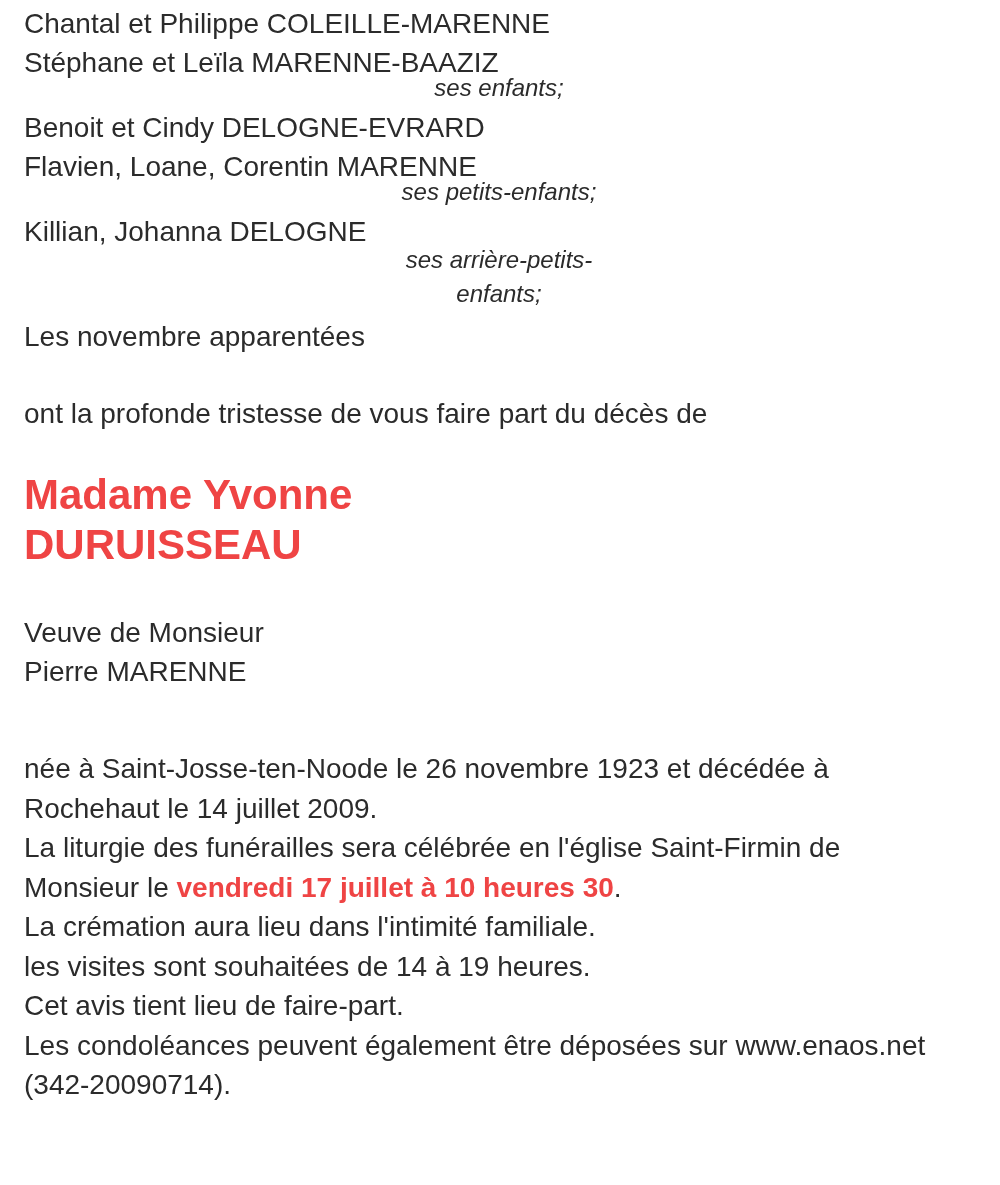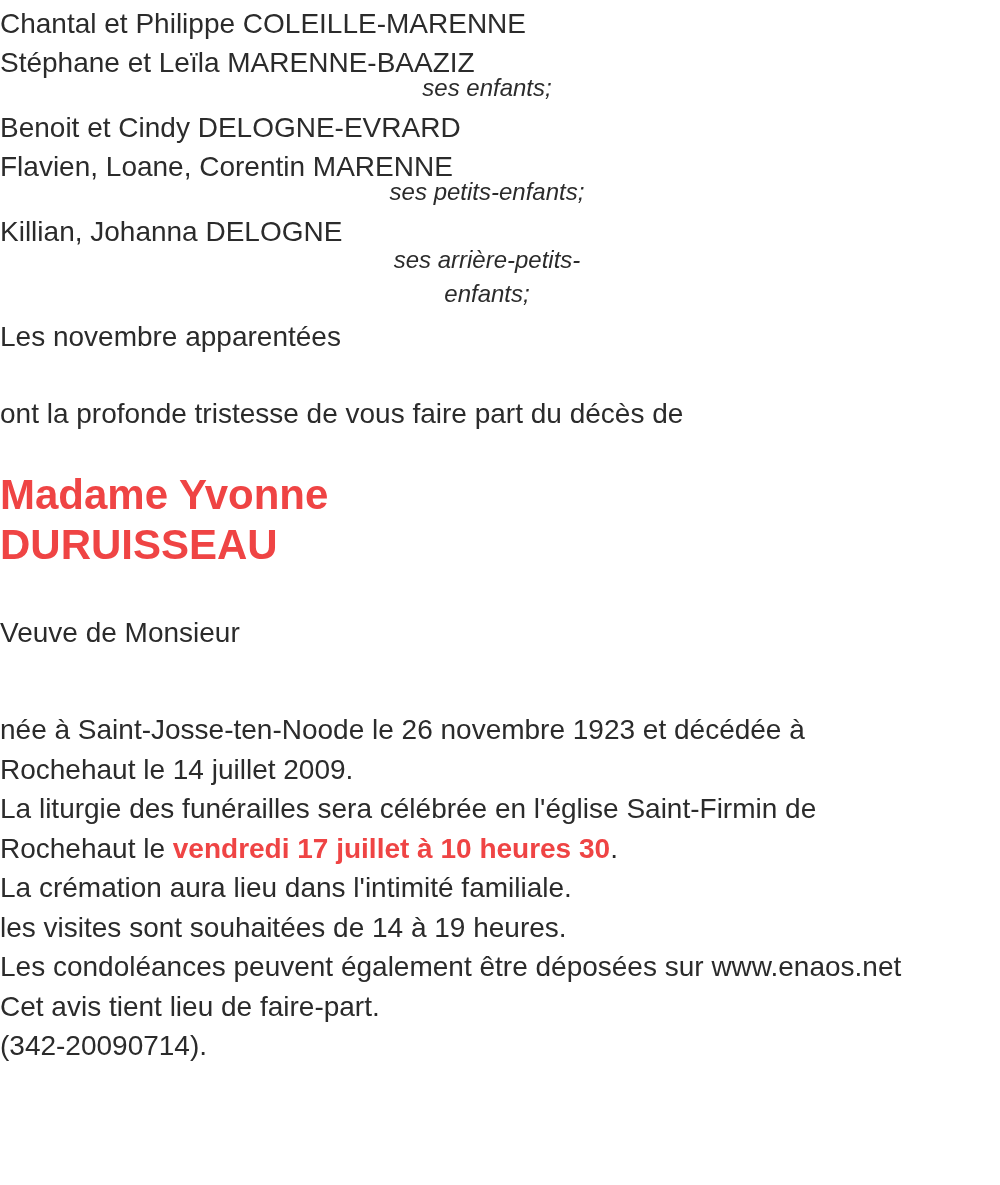--- a/index.html
+++ b/index.html
@@ -11,21 +11,21 @@
     width: 1000px;
     height: 1185px;
     font-family: "Liberation Sans", sans-serif;
     color: #2b2b2b;
     overflow: hidden;
   }
   .page {
     box-sizing: border-box;
     width: 984px;
     height: 1185px;
-    padding: 4px 10px 0 0;
+    padding: 4px 10px 0 24px;
   }
   .line {
     font-size: 28px;
     line-height: 39px;
     white-space: nowrap;
   }
   .relation-label {
     font-size: 24px;
     line-height: 28px;
     font-style: italic;
@@ -97,27 +97,28 @@
 
   <div class="line intro-line">ont la profonde tristesse de vous faire part du décès de</div>
 
   <div class="deceased-title">
     <div>Madame Yvonne</div>
     <div>DURUISSEAU</div>
   </div>
 
   <div class="widow-block">
     <div class="line">Veuve de Monsieur</div>
+    <div class="line">Pierre MARENNE</div>
   </div>
 
   <div class="notice-block">
     <div class="line">née à Saint-Josse-ten-Noode le 26 novembre 1923 et décédée à</div>
     <div class="line">Rochehaut le 14 juillet 2009.</div>
     <div class="line">La liturgie des funérailles sera célébrée en l'église Saint-Firmin de</div>
-    <div class="line"><span>Rochehaut le </span><strong>vendredi 17 juillet à 10 heures 30</strong><span>.</span></div>
+    <div class="line"><span>Monsieur le </span><strong>vendredi 17 juillet à 10 heures 30</strong><span>.</span></div>
     <div class="line">La crémation aura lieu dans l'intimité familiale.</div>
     <div class="line">les visites sont souhaitées de 14 à 19 heures.</div>
+    <div class="line">Cet avis tient lieu de faire-part.</div>
     <div class="line">Les condoléances peuvent également être déposées sur www.enaos.net</div>
-    <div class="line">Cet avis tient lieu de faire-part.</div>
     <div class="line">(342-20090714).</div>
   </div>
 
 </div>
 
 </body></html>

